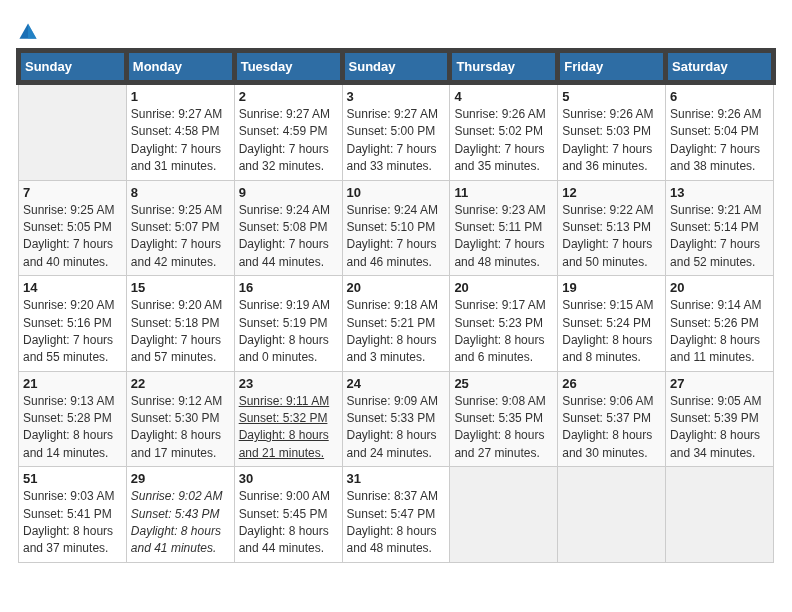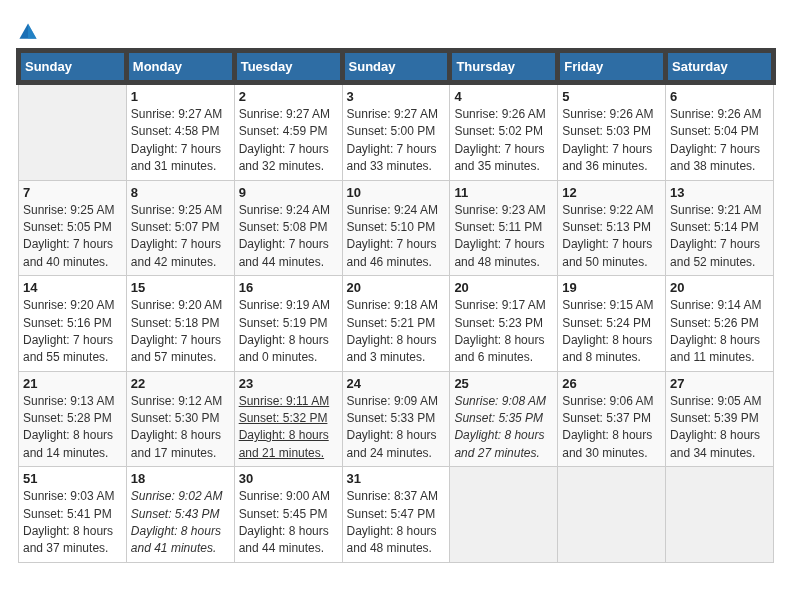--- a/index.html
+++ b/index.html
@@ -295,21 +295,21 @@
         </td>
         <td>
           <span class="day-number">24</span>
           <div class="day-info" style="white-space: pre-line;">Sunrise: 9:09 AM
 Sunset: 5:33 PM
 Daylight: 8 hours
 and 24 minutes.</div>
         </td>
         <td>
           <span class="day-number">25</span>
-          <div class="day-info" style="white-space: pre-line; font-style: italic;">Sunrise: 9:08 AM
+          <div class="day-info" style="white-space: pre-line;">Sunrise: 9:08 AM
 Sunset: 5:35 PM
 Daylight: 8 hours
 and 27 minutes.</div>
         </td>
         <td>
           <span class="day-number">26</span>
           <div class="day-info" style="white-space: pre-line;">Sunrise: 9:06 AM
 Sunset: 5:37 PM
 Daylight: 8 hours
 and 30 minutes.</div>
@@ -324,21 +324,21 @@
       </tr>
       <tr>
         <td>
           <span class="day-number">51</span>
           <div class="day-info" style="white-space: pre-line;">Sunrise: 9:03 AM
 Sunset: 5:41 PM
 Daylight: 8 hours
 and 37 minutes.</div>
         </td>
         <td>
-          <span class="day-number">18</span>
+          <span class="day-number">29</span>
           <div class="day-info" style="white-space: pre-line; font-style: italic;">Sunrise: 9:02 AM
 Sunset: 5:43 PM
 Daylight: 8 hours
 and 41 minutes.</div>
         </td>
         <td>
           <span class="day-number">30</span>
           <div class="day-info" style="white-space: pre-line;">Sunrise: 9:00 AM
 Sunset: 5:45 PM
 Daylight: 8 hours

